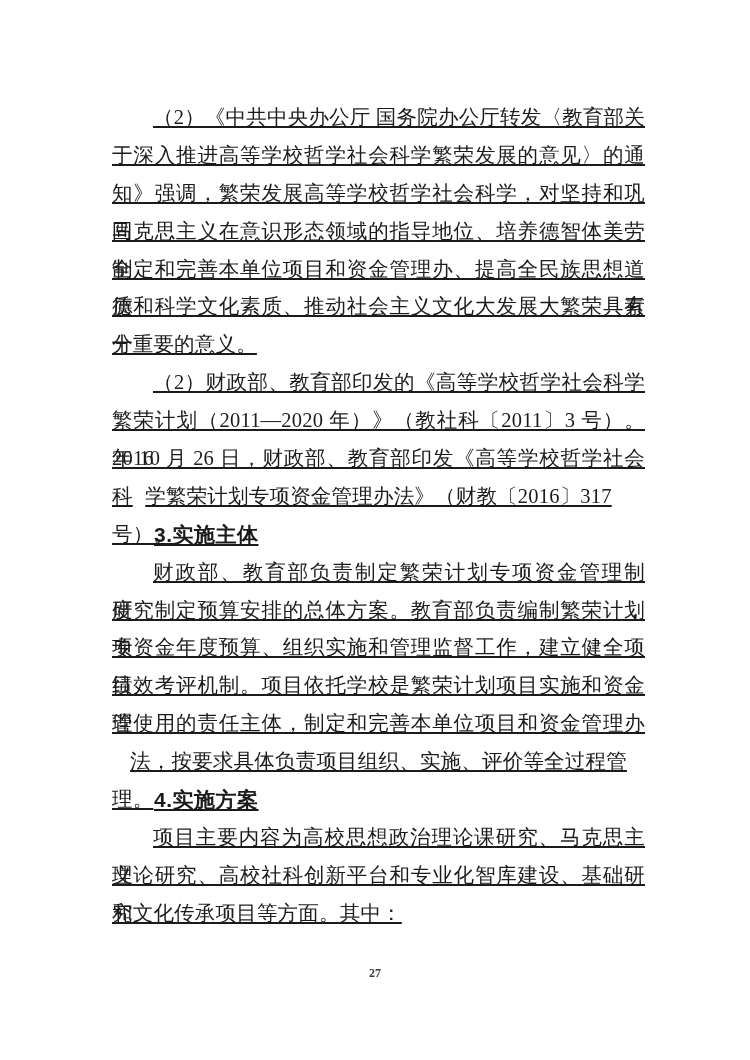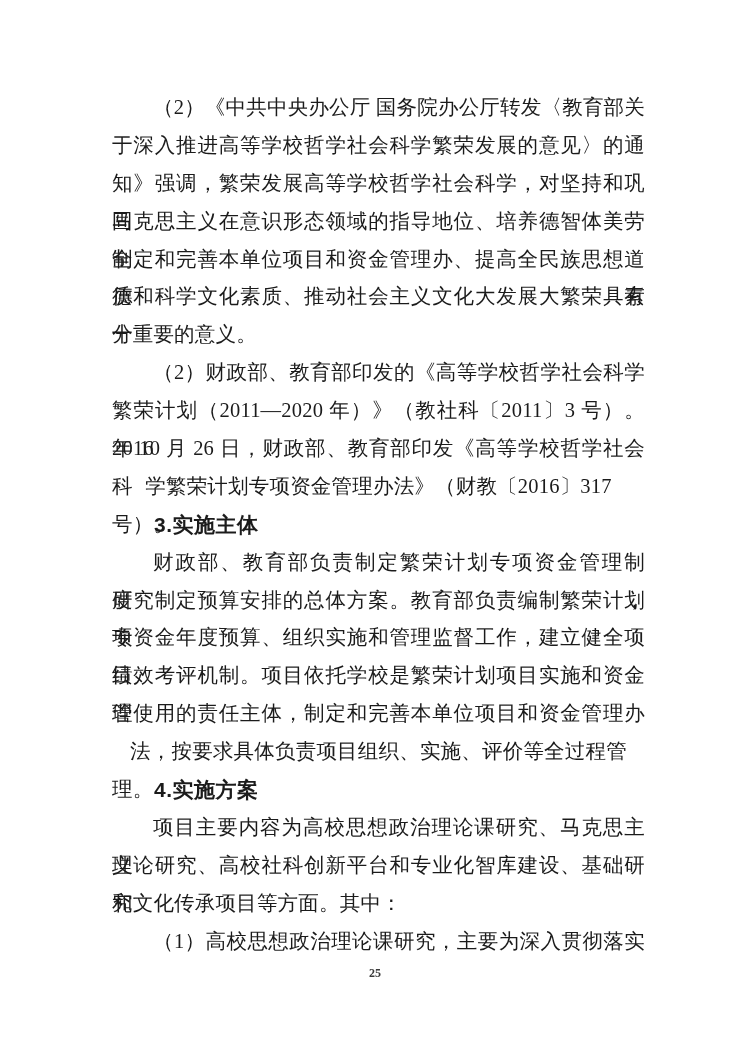--- a/index.html
+++ b/index.html
@@ -12,23 +12,24 @@
     overflow: hidden;
   }
   .page {
     position: absolute;
     inset: 0;
     background: #ffffff;
   }
   .content {
     position: absolute;
     left: 112px;
-    top: 89px;
+    top: 99px;
     width: 533px;
     color: #1b1b1b;
+    text-decoration: underline;
   }
   .line {
     font-size: 20.5px;
     line-height: 37.9px;
     height: 37.9px;
     text-align: justify;
     text-align-last: justify;
     text-justify: inter-character;
     letter-spacing: 0.2px;
   }
@@ -93,20 +94,17 @@
     </div>
 
     <div class="line heading">4.实施方案</div>
 
     <div>
       <div class="line first">项目主要内容为高校思想政治理论课研究、马克思主义</div>
       <div class="line">理论研究、高校社科创新平台和专业化智库建设、基础研究</div>
       <div class="line plast">和文化传承项目等方面。其中：</div>
     </div>
 
-    <div>
-      <div class="line first">（1）高校思想政治理论课研究，主要为深入贯彻落实</div>
-    </div>
 
   </div>
 
-  <div class="page-number">25</div>
+  <div class="page-number">27</div>
 </div>
 
 </body></html>

